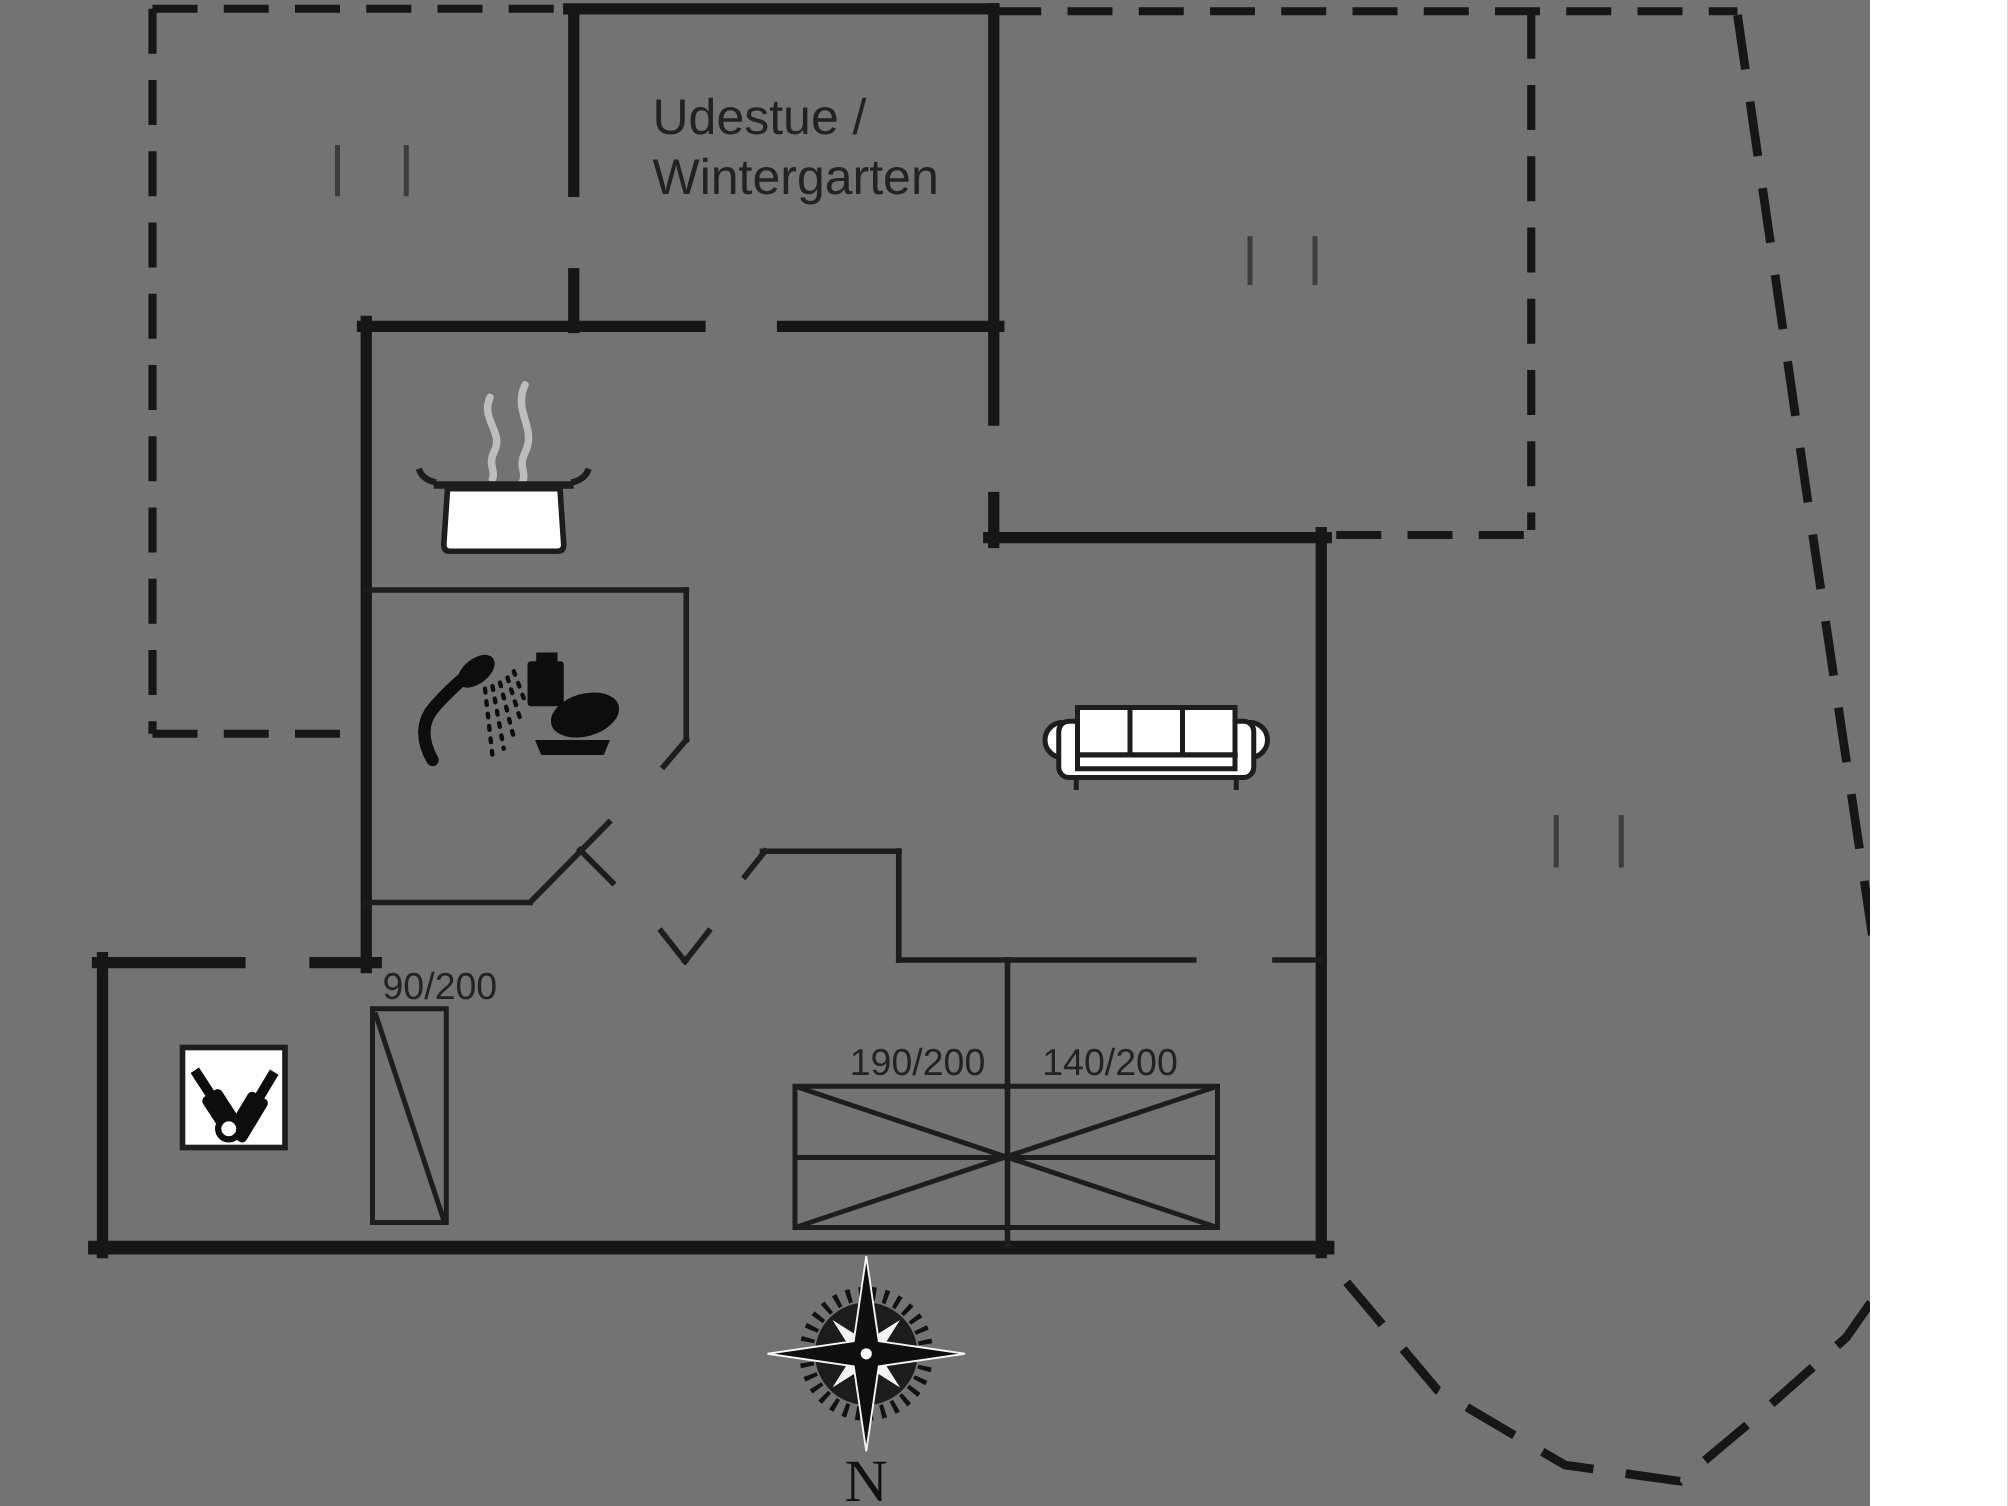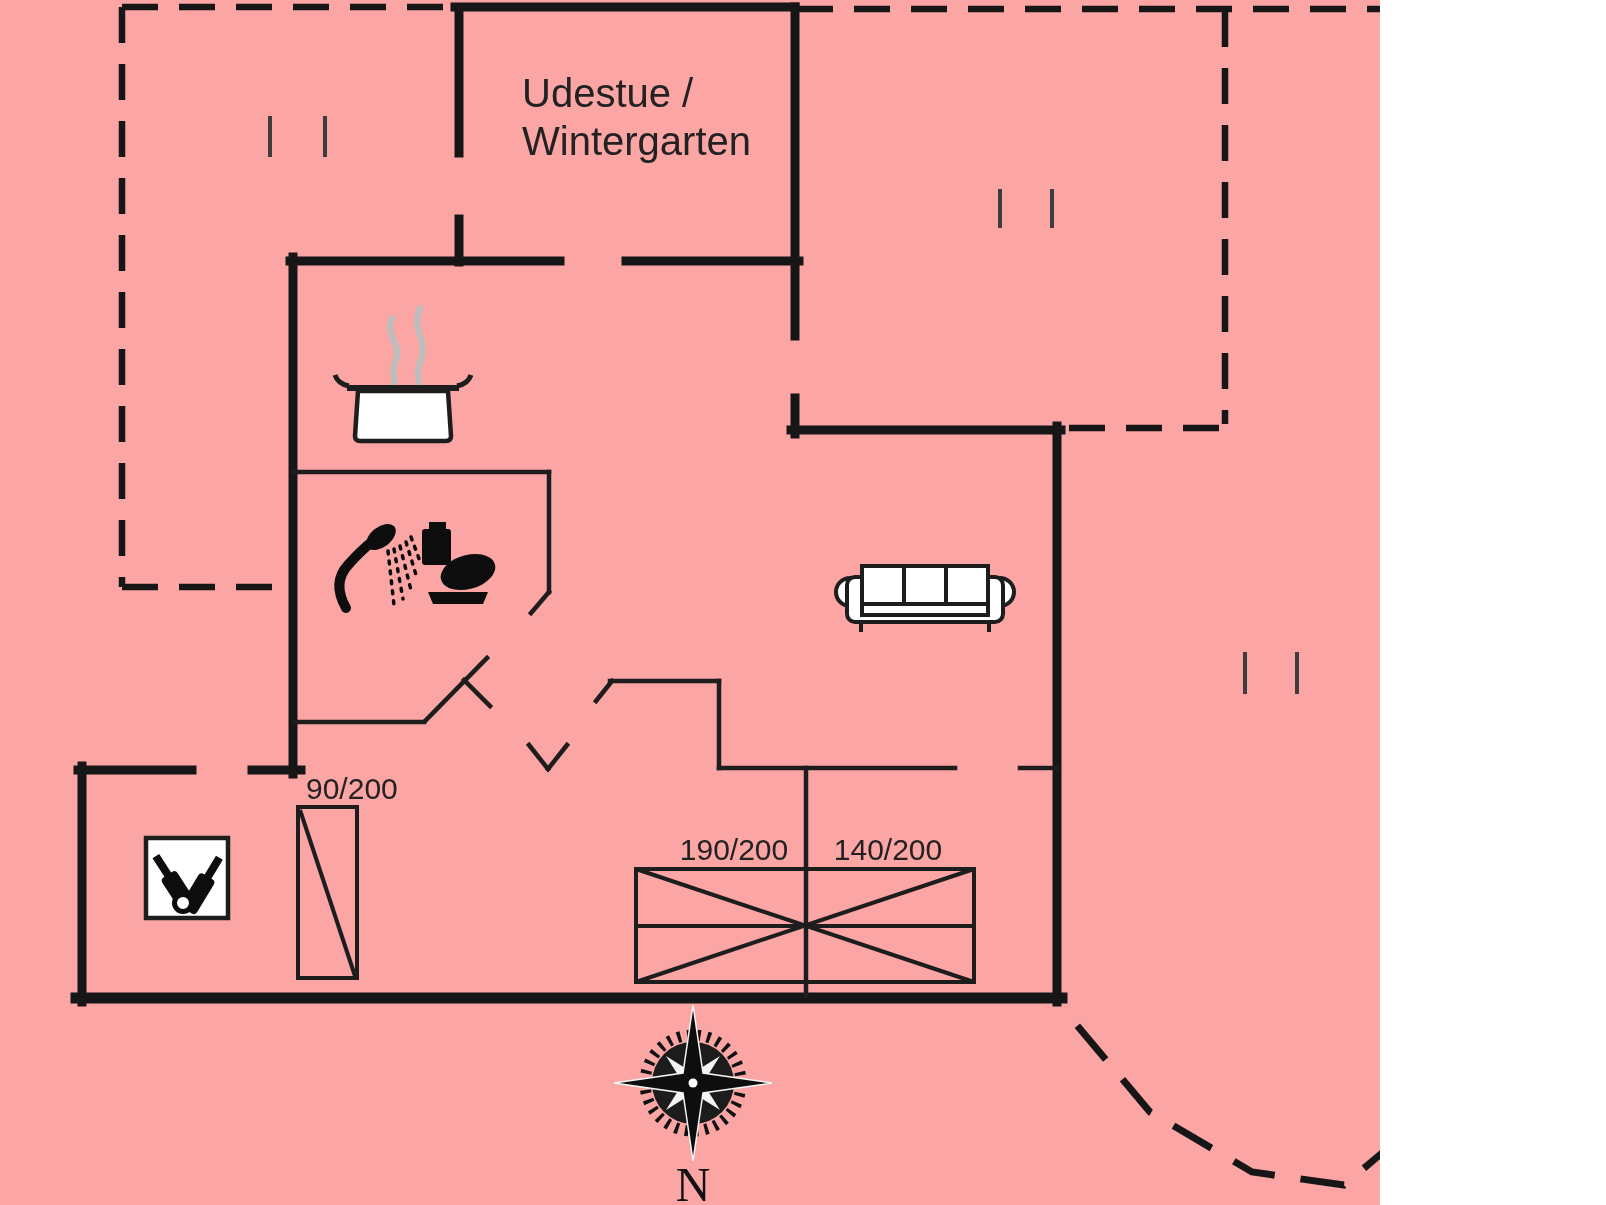--- a/index.html
+++ b/index.html
@@ -1,16 +1,16 @@
 <!DOCTYPE html>
 <html><head>
 <meta charset="utf-8">
 <style>
   html,body{margin:0;padding:0;background:#ffffff;}
-  #stage{position:relative;width:1380px;height:1205px;background:#fca5a5;overflow:hidden;
+  #stage{position:relative;width:1496px;height:1205px;background:#737373;overflow:hidden;
          font-family:"Liberation Sans", sans-serif;}
   svg{position:absolute;left:0;top:0;}
   text{fill:#222222;}
   .room-label{font-size:40px;}
   .dim-label{font-size:30px;}
   .north-label{font-family:"Liberation Serif", serif;font-size:48px;fill:#111;}
 </style>
 </head>
 <body>
 

